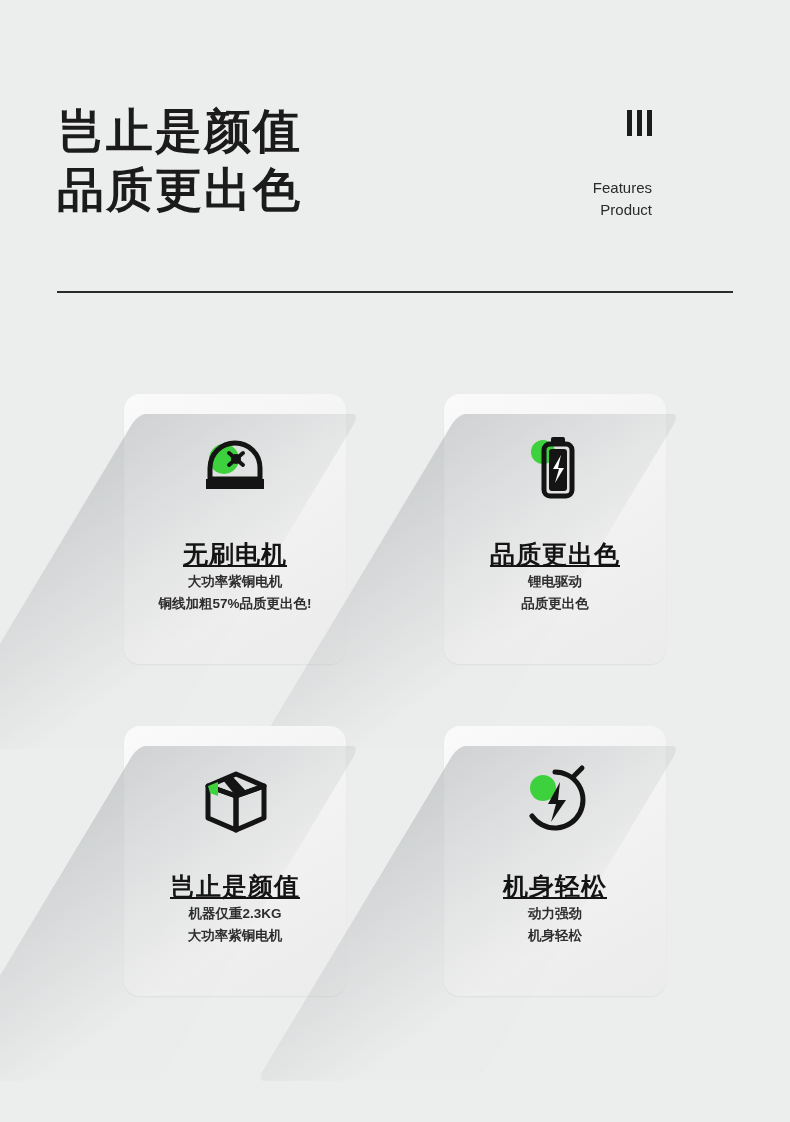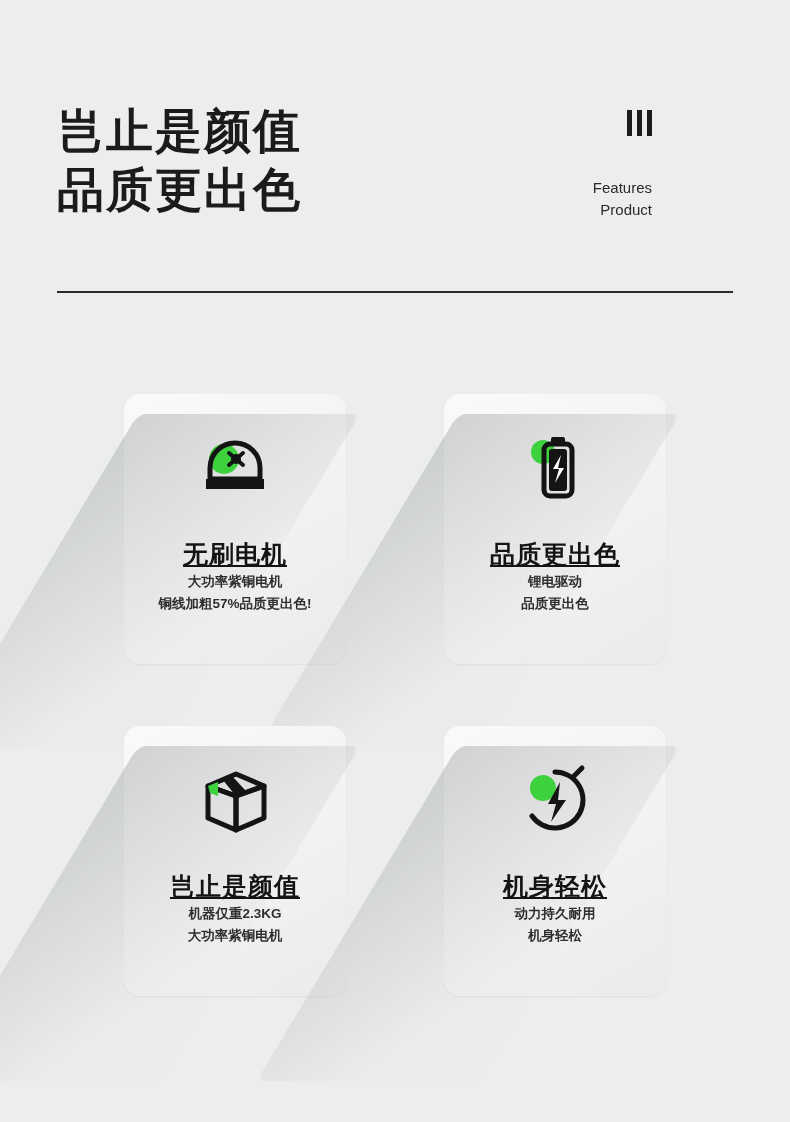--- a/index.html
+++ b/index.html
@@ -228,20 +228,20 @@
         <div class="icon-wrap">
           <svg width="78" height="74" viewBox="0 0 78 74">
             <circle cx="27" cy="24" r="13" fill="#3ed13e"></circle>
             <path d="M39 8 A28 28 0 1 1 16 52" fill="none" stroke="#141414" stroke-width="5" stroke-linecap="round"></path>
             <path d="M58 12 L66 4" stroke="#141414" stroke-width="5" stroke-linecap="round"></path>
             <path d="M44 18 L32 40 L40 40 L35 58 L50 36 L42 36 Z" fill="#141414"></path>
           </svg>
         </div>
         <div class="card-title">机身轻松</div>
         <div class="card-desc">
-          <span>动力持久耐用</span>
+          <span>动力强劲</span>
           <span>机身轻松</span>
         </div>
       </div>
     </div>
 
   </div>
 </div>
 
 </body></html>

